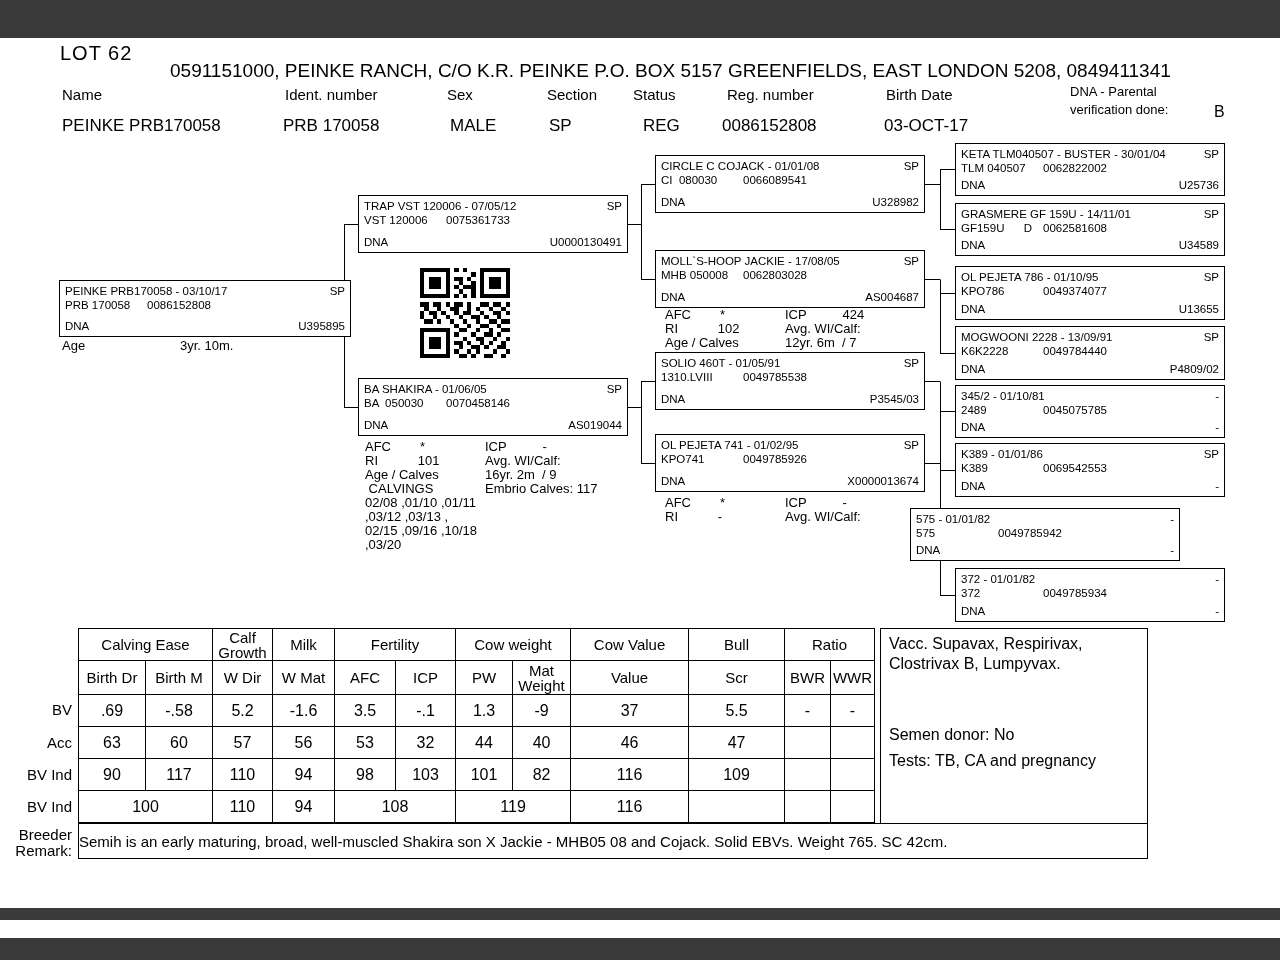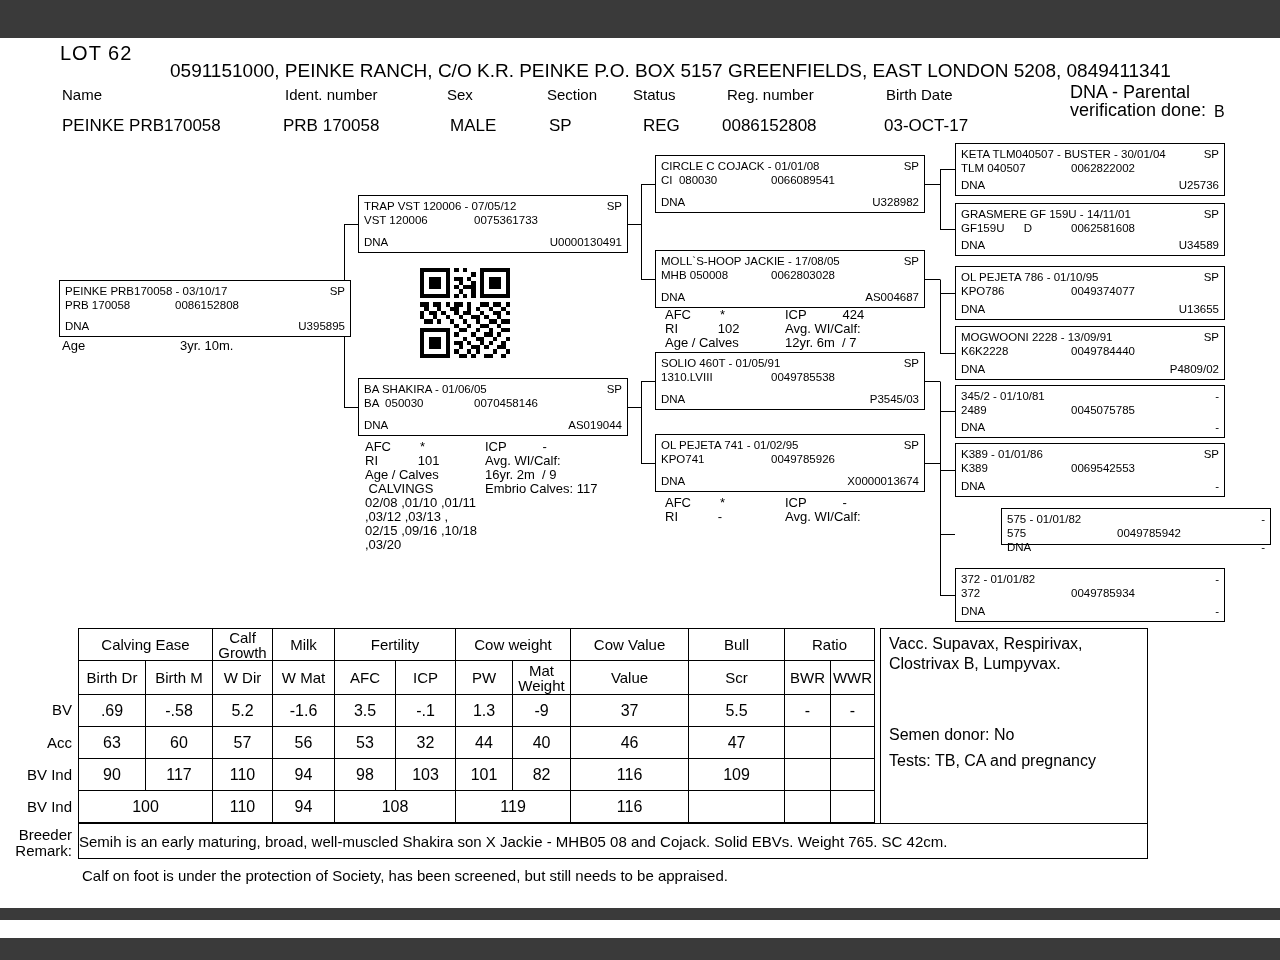--- a/index.html
+++ b/index.html
@@ -9,26 +9,26 @@
   .page { position:relative; width:1280px; height:870px; background:#fff; overflow:hidden; }
   .bar-mid { height:12px; background:#3a3a3a; }
   .strip { height:18px; background:#fff; }
   .bar-bottom { height:22px; background:#3a3a3a; }
 
   .abs { position:absolute; }
   .lot { left:60px; top:4px; font-size:20px; letter-spacing:1px; }
   .address { left:170px; top:22px; font-size:19px; }
   .hlabel { top:48px; font-size:15px; }
   .hvalue { top:78px; font-size:17px; }
-  .dnahead { left:1070px; top:45px; font-size:18px; line-height:18px; }
+  .dnahead { left:1070px; top:45px; font-size:13px; line-height:18px; }
   .dnab { left:1214px; top:65px; font-size:16px; }
 
   .pbox { position:absolute; border:1px solid #000; background:#fff; font-size:11.5px;
           line-height:14px; padding:3px 5px; display:flex; flex-direction:column; }
-  .pline { display:flex; justify-content:space-between; white-space:pre;gap:28px; }
+  .pline { display:flex; justify-content:space-between; white-space:pre; }
   .pid, .pdna { justify-content:flex-start; }
   .pcode { display:inline-block; min-width:82px; white-space:pre; }
   .pdna { margin-top:auto;justify-content:space-between; }
   .pdnalab { display:inline-block; min-width:80px; }
 
   .stats { position:absolute; font-size:13px; line-height:14px; white-space:pre; }
   .ageline { position:absolute; font-size:13px; top:300px; }
 
   svg.connectors { position:absolute; left:0; top:0; pointer-events:none; }
   .qr { position:absolute; left:420px; top:230px; width:90px; height:90px; }
@@ -149,21 +149,21 @@
   <div class="pbox" style="left:955px;top:347px;width:270px;height:53px">
     <div class="pline"><span>345/2 - 01/10/81</span><span>-</span></div>
     <div class="pline pid"><span class="pcode">2489</span><span>0045075785</span></div>
     <div class="pline pdna"><span class="pdnalab">DNA</span><span>-</span></div>
   </div>
   <div class="pbox" style="left:955px;top:405px;width:270px;height:54px">
     <div class="pline"><span>K389 - 01/01/86</span><span>SP</span></div>
     <div class="pline pid"><span class="pcode">K389</span><span>0069542553</span></div>
     <div class="pline pdna"><span class="pdnalab">DNA</span><span>-</span></div>
   </div>
-  <div class="pbox" style="left:1001px;top:470px;width:270px;height:37px">
+  <div class="pbox" style="left:910px;top:470px;width:270px;height:53px">
     <div class="pline"><span>575 - 01/01/82</span><span>-</span></div>
     <div class="pline pid"><span class="pcode">575</span><span>0049785942</span></div>
     <div class="pline pdna"><span class="pdnalab">DNA</span><span>-</span></div>
   </div>
   <div class="pbox" style="left:955px;top:530px;width:270px;height:54px">
     <div class="pline"><span>372 - 01/01/82</span><span>-</span></div>
     <div class="pline pid"><span class="pcode">372</span><span>0049785934</span></div>
     <div class="pline pdna"><span class="pdnalab">DNA</span><span>-</span></div>
   </div>
 
@@ -293,19 +293,18 @@
   <div class="panel">
     <div class="pv">Vacc. Supavax, Respirivax, Clostrivax B, Lumpyvax.</div>
     <div class="ps">Semen donor: No</div>
     <div class="pt">Tests: TB, CA and pregnancy</div>
   </div>
 
   <div class="remark-box">
     <span>Semih is an early maturing, broad, well-muscled  Shakira son X Jackie - MHB05 08 and Cojack. Solid EBVs. Weight 765. SC 42cm.</span>
   </div>
 
-  <div class="footer-note">Calf on foot is under the protection of Society, has been screened, but still needs to be appraised.</div>
 
 </div>
 
 <div class="bar-mid"></div>
 <div class="strip"></div>
 <div class="bar-bottom"></div>
 
 </body></html>

